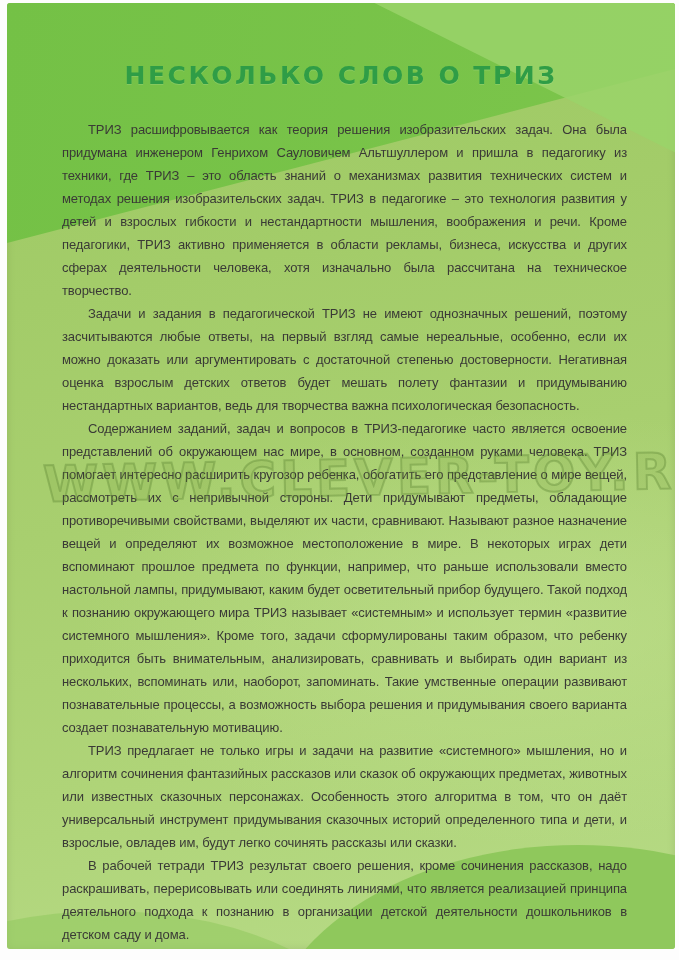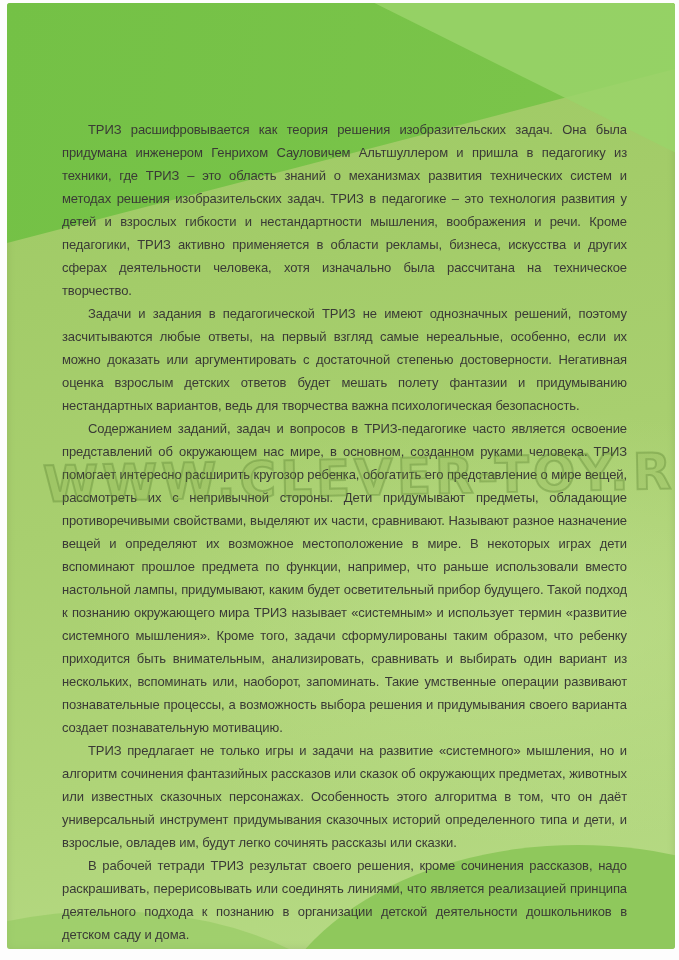--- a/index.html
+++ b/index.html
@@ -109,20 +109,21 @@
 </head>
 <body>
 
 <div class="screen">
   <div class="page">
     <div class="bg-top-bright"></div>
     <div class="bg-top-light"></div>
     <div class="bg-hill"></div>
     <div class="bg-hill2"></div>
 
+    <div class="title">НЕСКОЛЬКО СЛОВ О ТРИЗ</div>
 
     <div class="watermark">WWW.CLEVER-TOY.RU</div>
 
     <div class="content">
       <div>
           <p class="para">ТРИЗ расшифровывается как теория решения изобразительских задач. Она была придумана инженером Генрихом Сауловичем Альтшуллером и пришла в педагогику из техники, где ТРИЗ – это область знаний о механизмах развития технических систем и методах решения изобразительских задач. ТРИЗ в педагогике – это технология развития у детей и взрослых гибкости и нестандартности мышления, воображения и речи. Кроме педагогики, ТРИЗ активно применяется в области рекламы, бизнеса, искусства и других сферах деятельности человека, хотя изначально была рассчитана на техническое творчество.</p>
           <p class="para">Задачи и задания в педагогической ТРИЗ не имеют однозначных решений, поэтому засчитываются любые ответы, на первый взгляд самые нереальные, особенно, если их можно доказать или аргументировать с достаточной степенью достоверности. Негативная оценка взрослым детских ответов будет мешать полету фантазии и придумыванию нестандартных вариантов, ведь для творчества важна психологическая безопасность.</p>
           <p class="para">Содержанием заданий, задач и вопросов в ТРИЗ-педагогике часто является освоение представлений об окружающем нас мире, в основном, созданном руками человека. ТРИЗ помогает интересно расширить кругозор ребенка, обогатить его представление о мире вещей, рассмотреть их с непривычной стороны. Дети придумывают предметы, обладающие противоречивыми свойствами, выделяют их части, сравнивают. Называют разное назначение вещей и определяют их возможное местоположение в мире. В некоторых играх дети вспоминают прошлое предмета по функции, например, что раньше использовали вместо настольной лампы, придумывают, каким будет осветительный прибор будущего. Такой подход к познанию окружающего мира ТРИЗ называет «системным» и использует термин «развитие системного мышления». Кроме того, задачи сформулированы таким образом, что ребенку приходится быть внимательным, анализировать, сравнивать и выбирать один вариант из нескольких, вспоминать или, наоборот, запоминать. Такие умственные операции развивают познавательные процессы, а возможность выбора решения и придумывания своего варианта создает познавательную мотивацию.</p>
           <p class="para">ТРИЗ предлагает не только игры и задачи на развитие «системного» мышления, но и алгоритм сочинения фантазийных рассказов или сказок об окружающих предметах, животных или известных сказочных персонажах. Особенность этого алгоритма в том, что он даёт универсальный инструмент придумывания сказочных историй определенного типа и дети, и взрослые, овладев им, будут легко сочинять рассказы или сказки.</p>
           <p class="para">В рабочей тетради ТРИЗ результат своего решения, кроме сочинения рассказов, надо раскрашивать, перерисовывать или соединять линиями, что является реализацией принципа деятельного подхода к познанию в организации детской деятельности дошкольников в детском саду и дома.</p>

